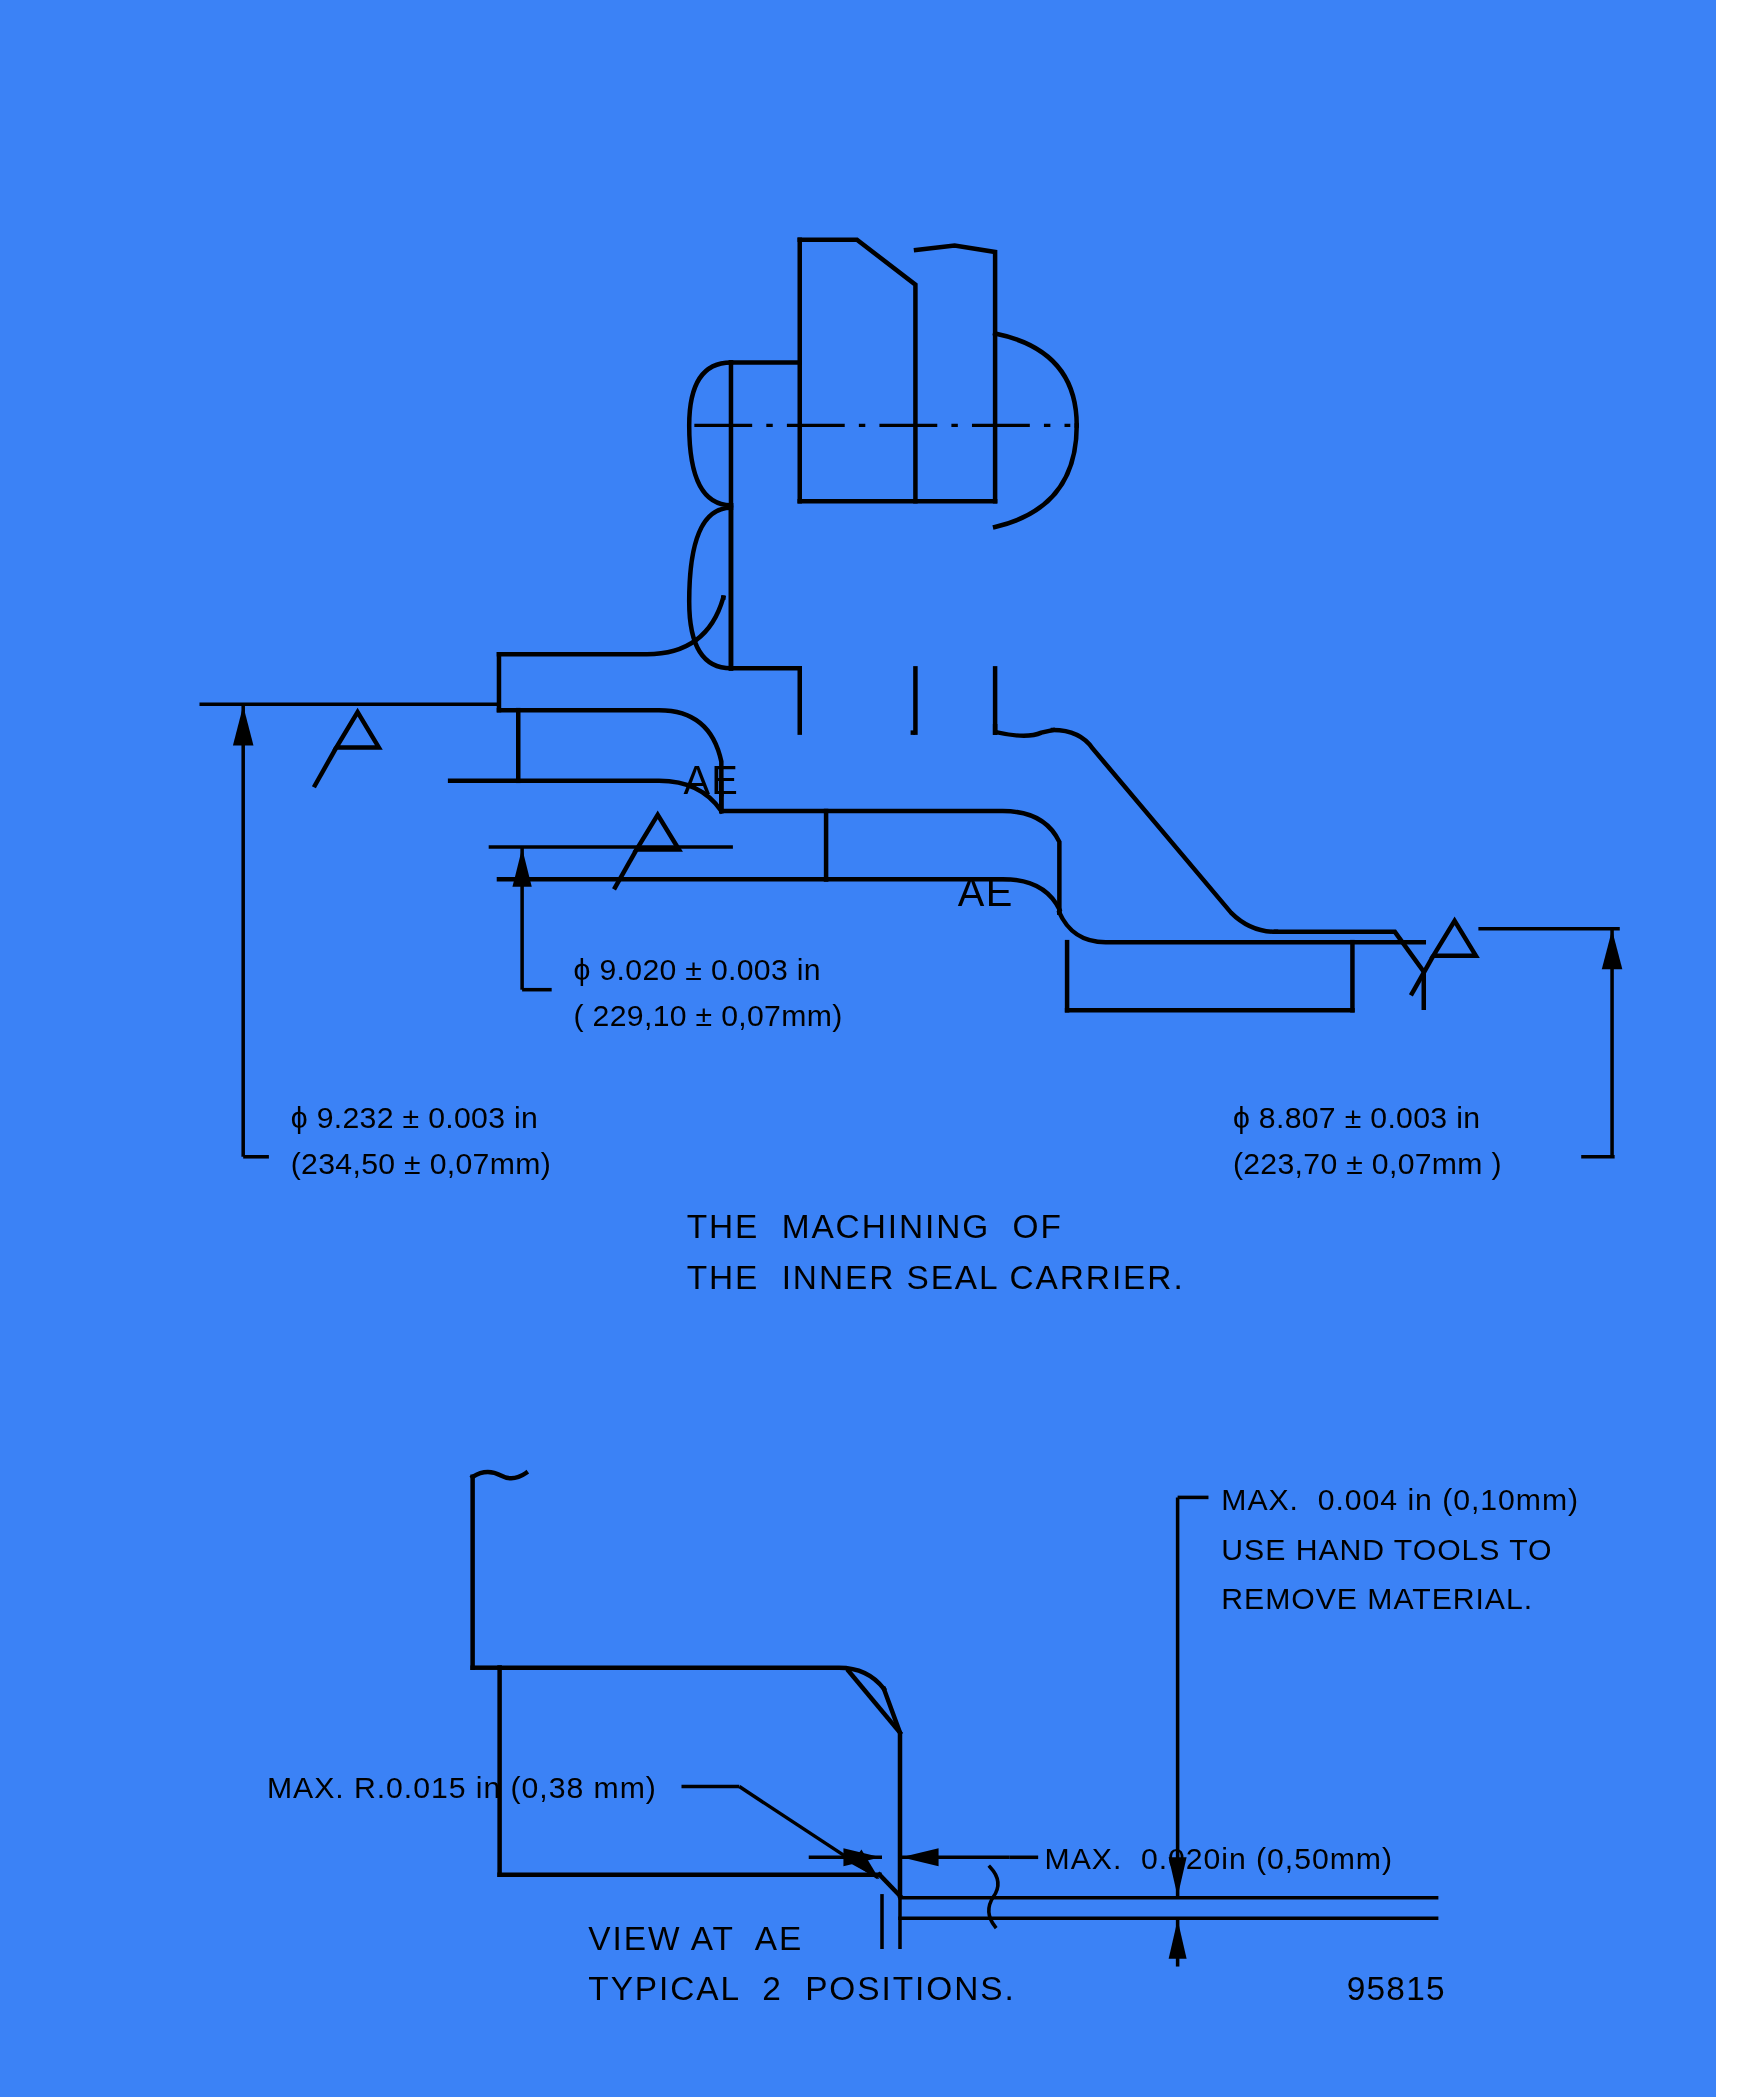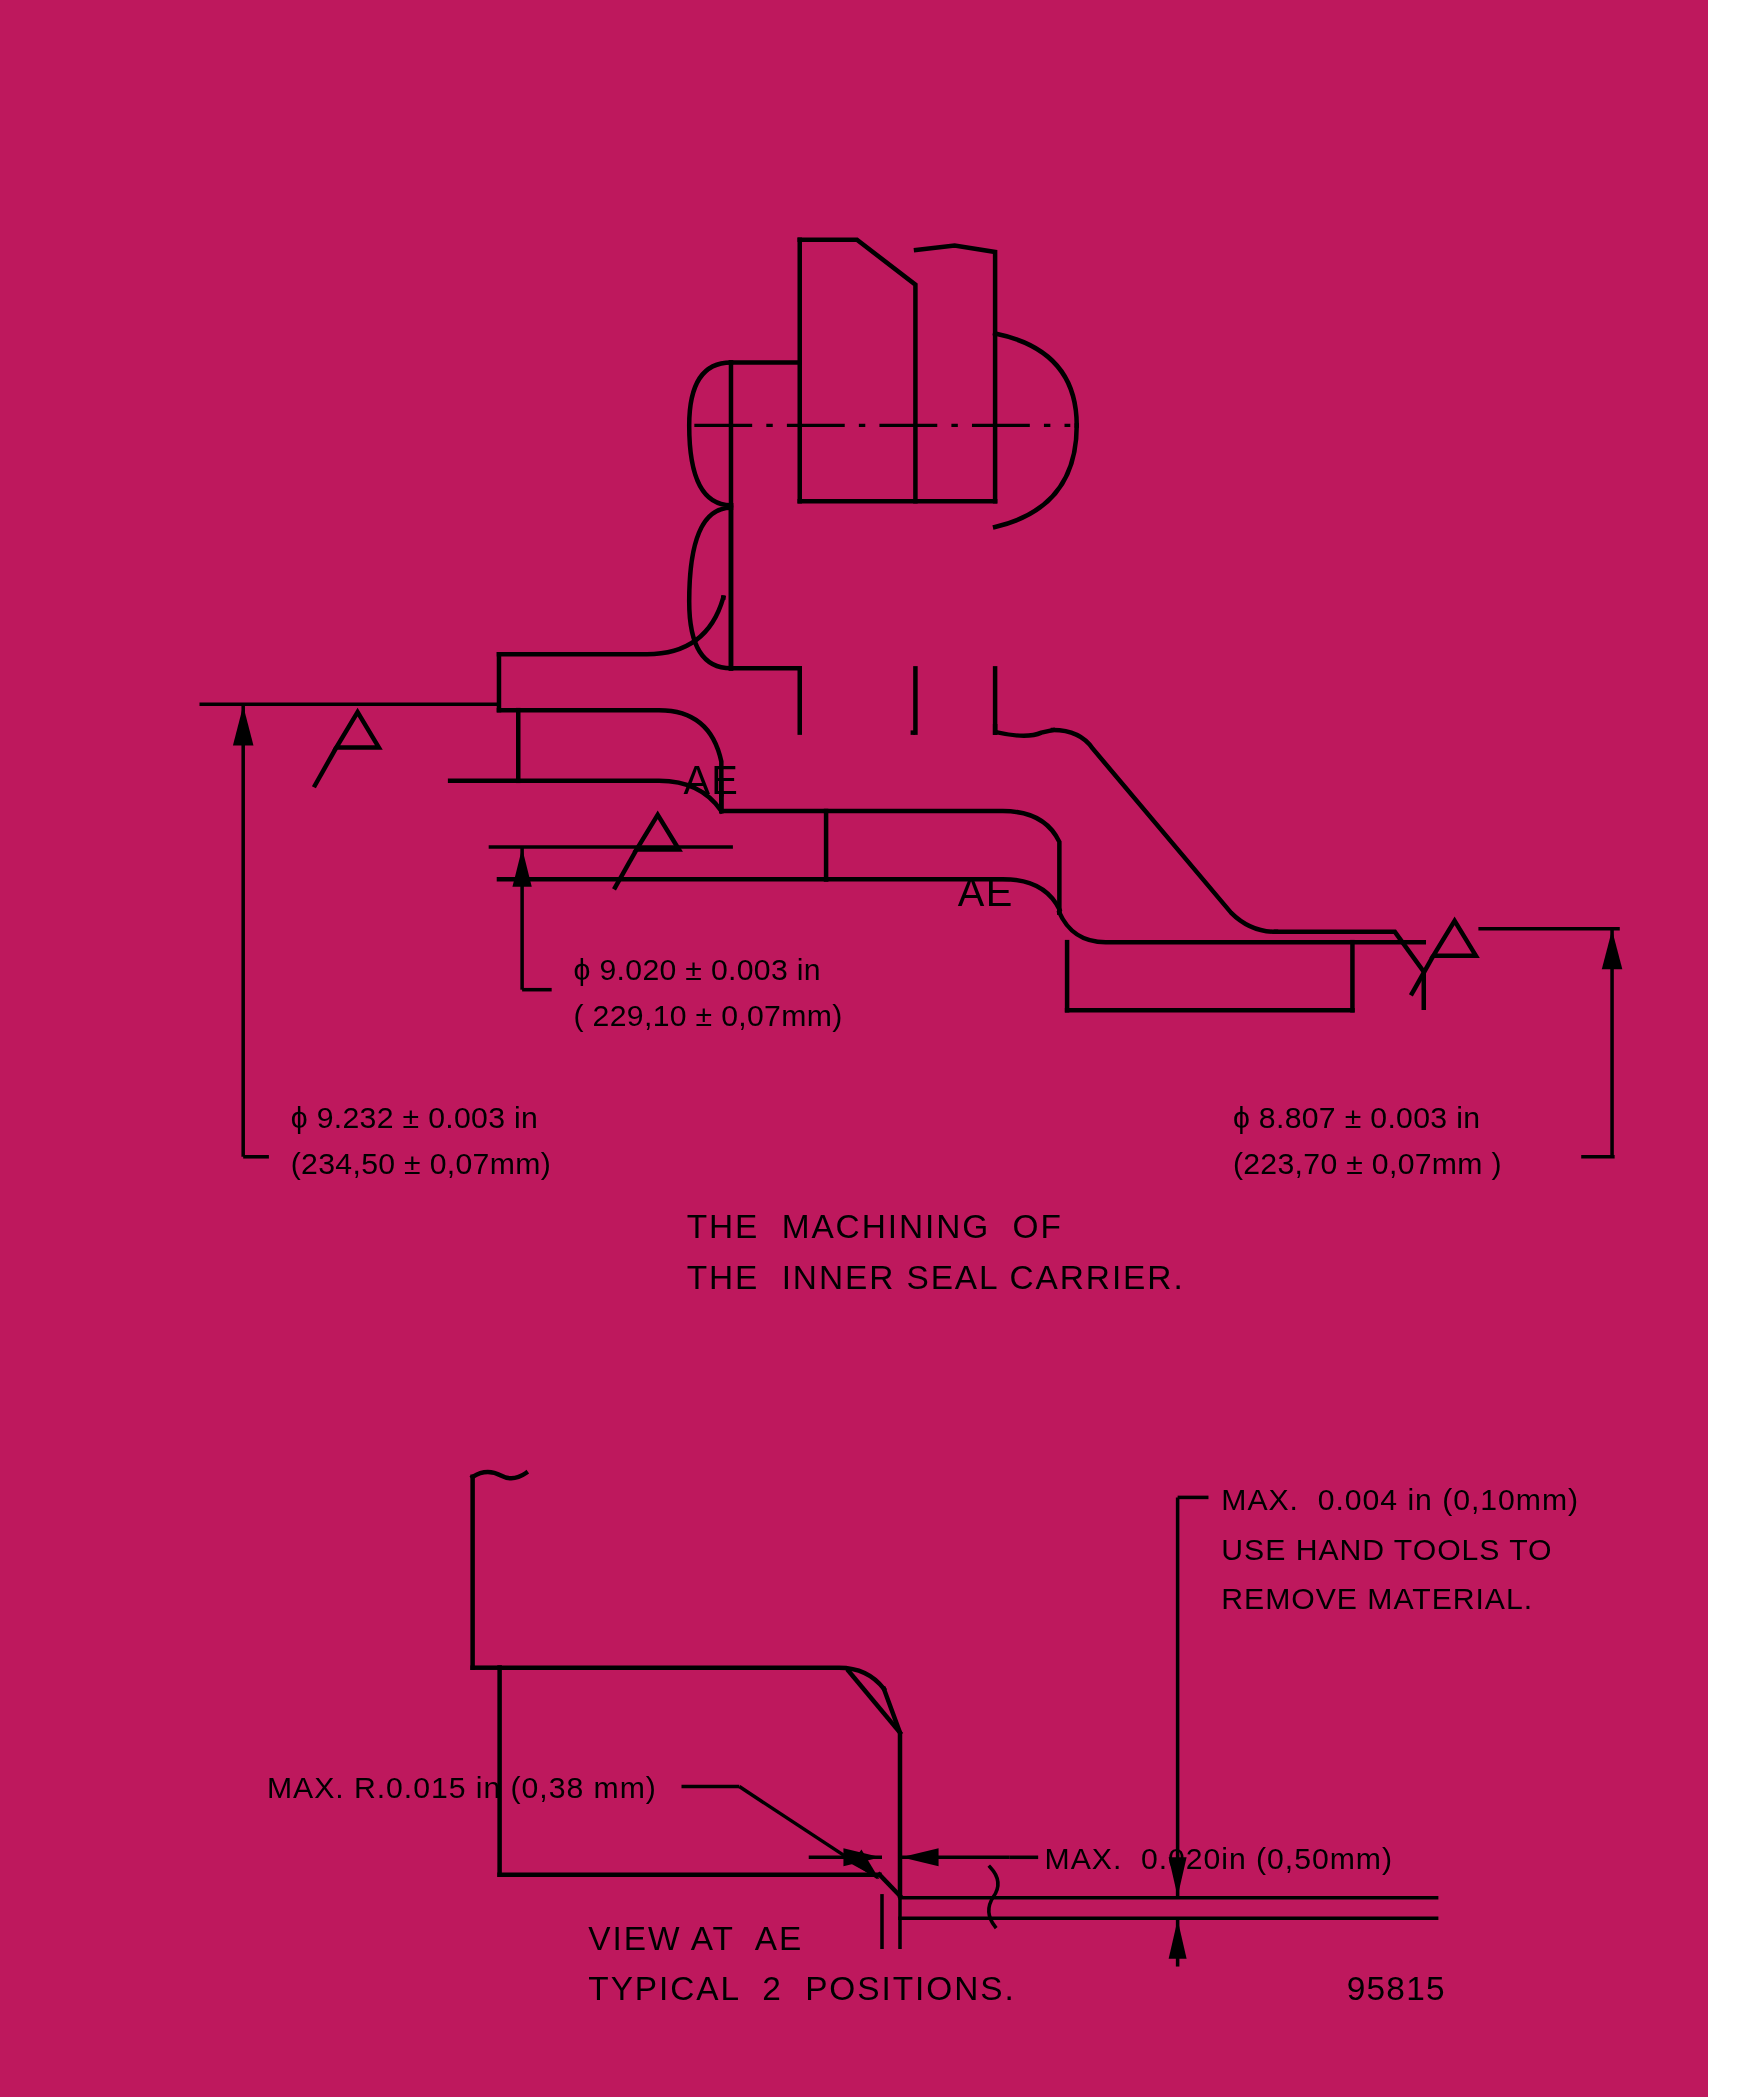--- a/index.html
+++ b/index.html
@@ -12,21 +12,22 @@
     width: 1755px;
     height: 2097px;
     font-family: "Liberation Sans", sans-serif;
     color: #000000;
     overflow: hidden;
   }
   #drawing-root {
     position: relative;
     width: 1708px;
     height: 2097px;
-    background: #be185d;
+    background: #3b82f6;
+    padding-left: 8px;
   }
   svg.sheet {
     position: absolute;
     top: 0;
     left: 0;
     width: 1755px;
     height: 2097px;
     display: block;
   }
   

